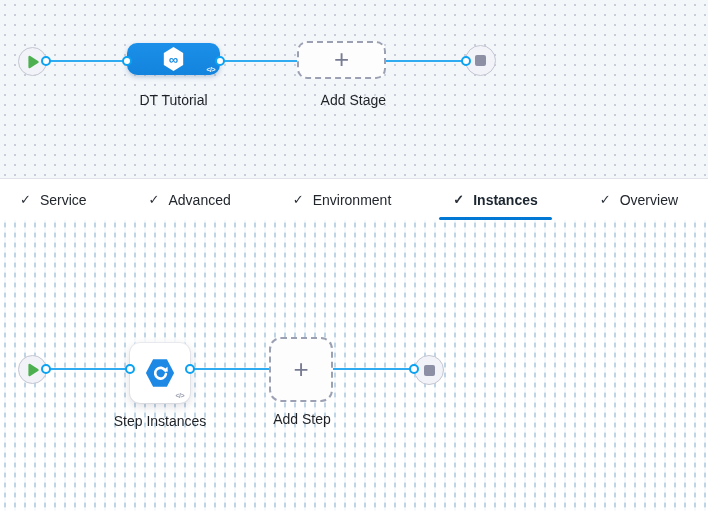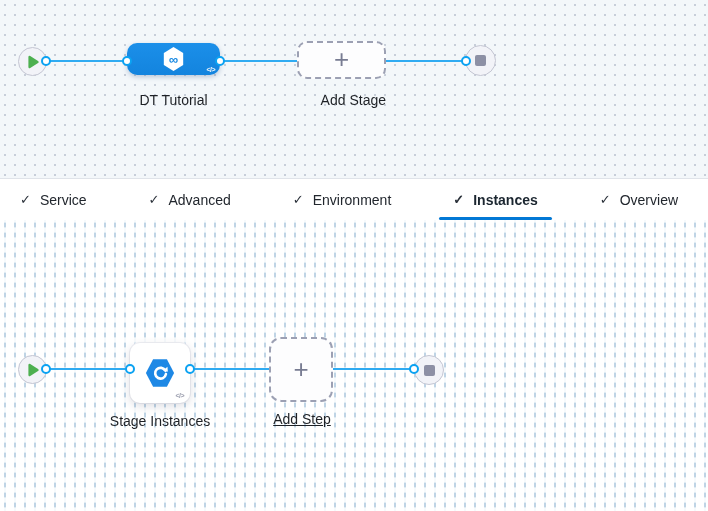--- a/index.html
+++ b/index.html
@@ -155,26 +155,26 @@
       <div class="step-hex">
         <svg width="17" height="17" viewBox="0 0 16 16">
           <path d="M12.6 5.4 A 5.1 5.1 0 1 0 13.1 8.6" fill="none" stroke="#fff" stroke-width="2.5" stroke-linecap="round"></path>
           <path d="M14.6 1.6 L14.9 6.4 L10.4 5.0 Z" fill="#fff"></path>
         </svg>
       </div>
       <span class="code-badge-gray">&lt;/&gt;</span>
     </div>
     <div class="port" style="left:125px; top:144px;"></div>
     <div class="port" style="left:185px; top:144px;"></div>
-    <div class="node-label" style="left:90px; top:193px; width:140px;">Stage Instances</div>
+    <div class="node-label" style="left:90px; top:193px; width:140px;">Step Instances</div>
 
     <div class="add-node add-step">
       <span class="plus-glyph">+</span>
     </div>
-    <div class="node-label" style="left:252px; top:191px; width:100px;text-decoration:underline;">Add Step</div>
+    <div class="node-label" style="left:252px; top:191px; width:100px;">Add Step</div>
 
     <div class="port" style="left:409px; top:144px;"></div>
     <div class="round-node" style="left:414px; top:135px; width:30px; height:30px;">
       <div class="stop-square"></div>
     </div>
   </section>
 
 </div>
 
 </body></html>

